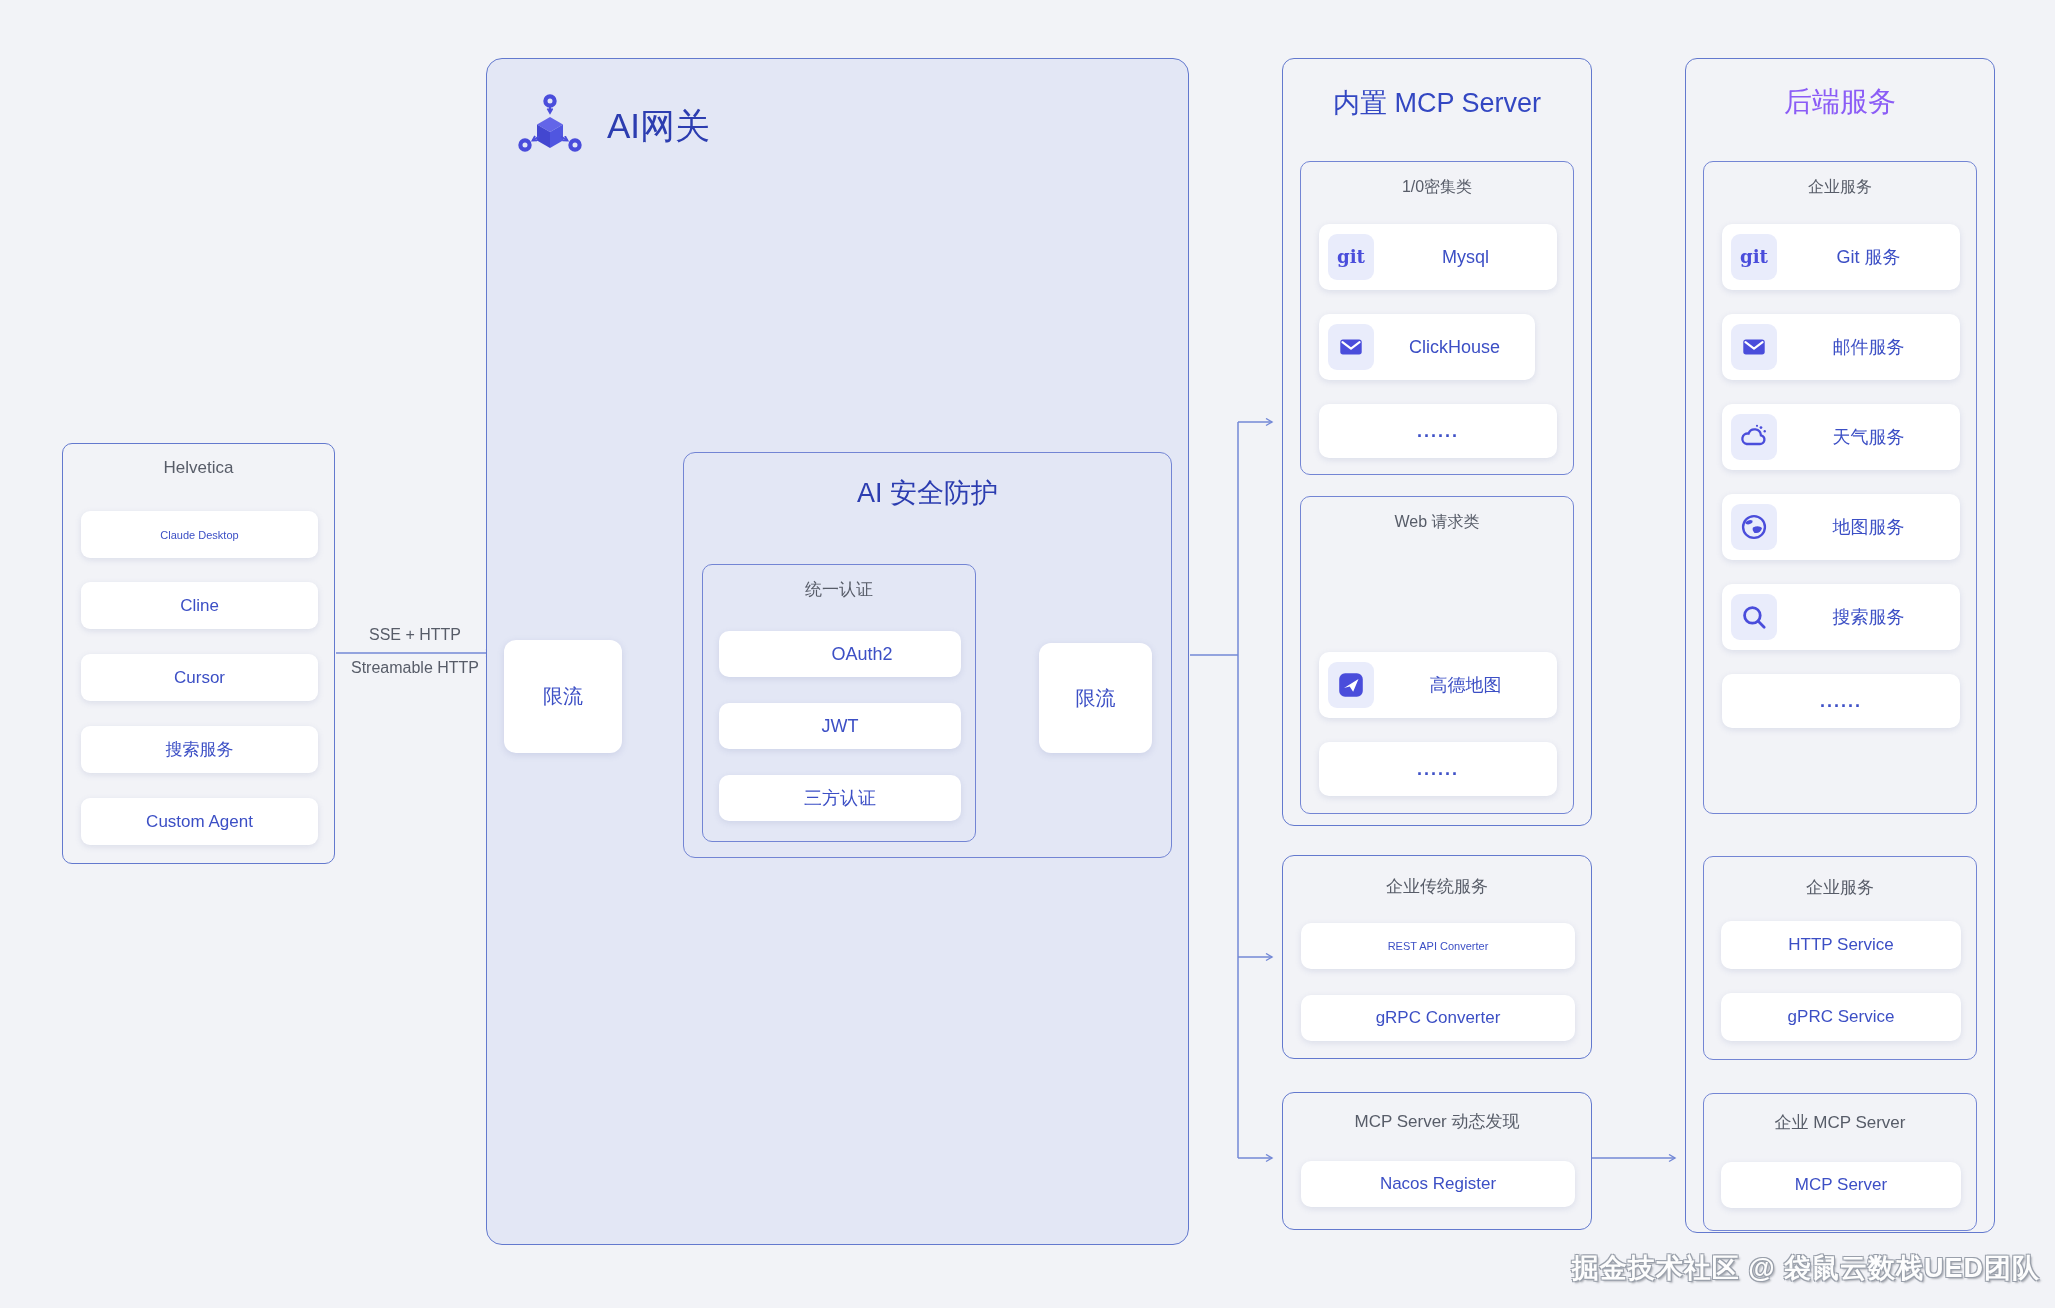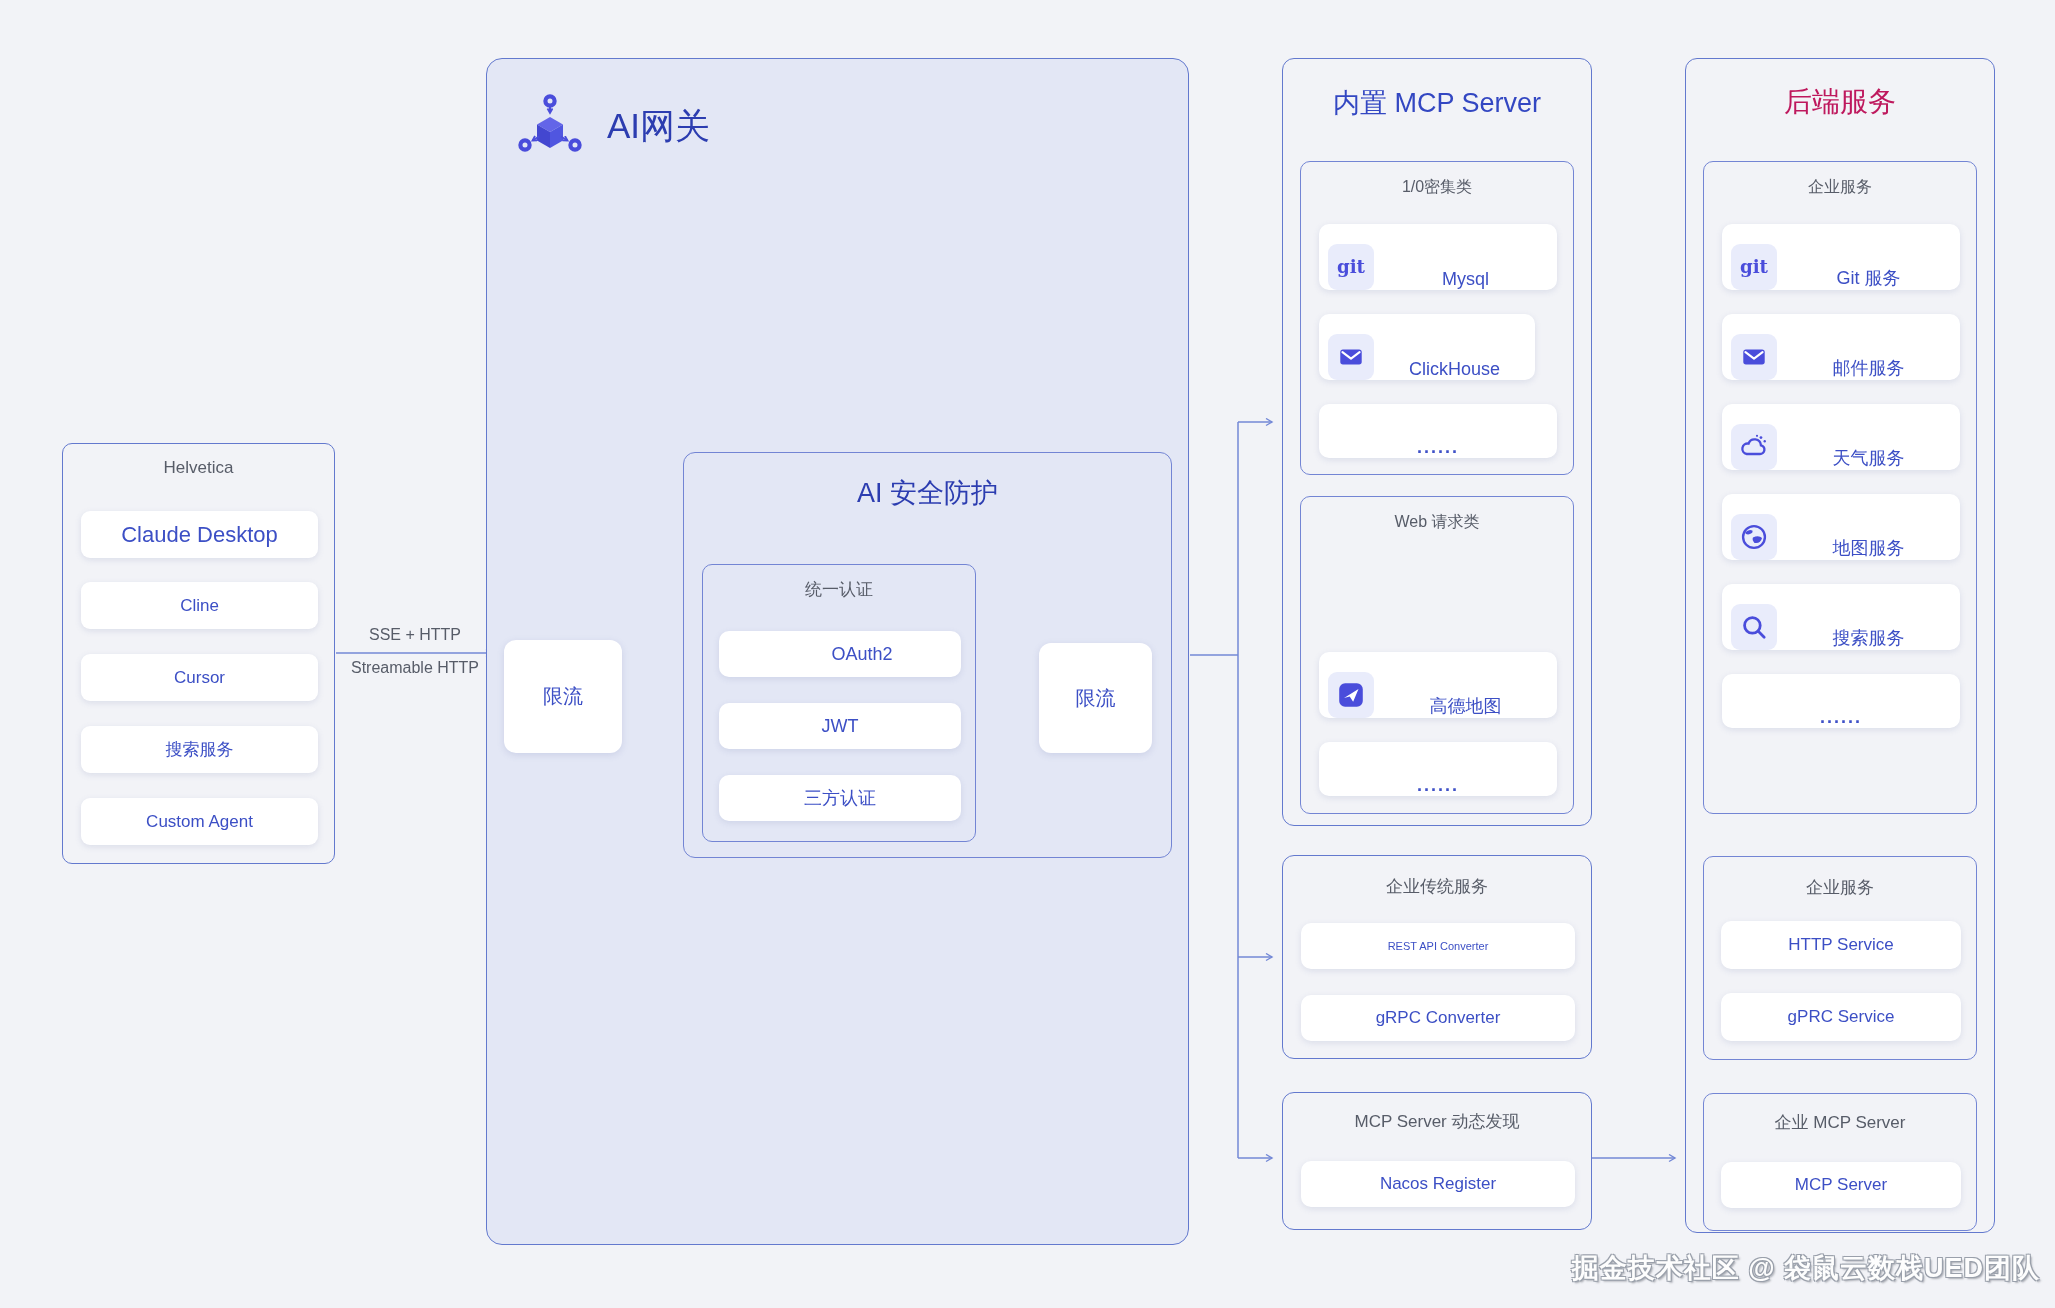--- a/index.html
+++ b/index.html
@@ -6,21 +6,21 @@
   #stage{position:relative;width:2055px;height:1308px;background:#f2f3f7;overflow:hidden;
          font-family:"Liberation Sans","DejaVu Sans",sans-serif;}
   .panel{position:absolute;border:1.5px solid #6379ce;border-radius:12px;box-sizing:border-box;}
   .group{position:absolute;border:1.3px solid #7385d4;border-radius:10px;box-sizing:border-box;}
   .htitle{position:absolute;left:0;right:0;text-align:center;font-weight:500;}
   .gtitle{position:absolute;left:0;right:0;text-align:center;color:#575c68;}
   .card{position:absolute;background:#fff;border-radius:10px;box-sizing:border-box;
         box-shadow:0 2px 6px rgba(100,110,170,.16);display:flex;align-items:center;
         justify-content:center;color:#3c4fc5;}
   .icard{position:absolute;background:#fff;border-radius:10px;box-sizing:border-box;
-        box-shadow:0 2px 6px rgba(100,110,170,.16);display:flex;align-items:flex-end;}
+        box-shadow:0 2px 6px rgba(100,110,170,.16);display:flex;align-items:center;}
   .ibox{width:46px;height:46px;margin-left:9px;background:#e9ecfb;border-radius:9px;
         display:flex;align-items:center;justify-content:center;flex:0 0 auto;}
   .ibox svg{width:30px;height:30px;}
   .ilabel{flex:1;text-align:center;color:#3c4fc5;font-size:18px;}
   .dots{justify-content:center;}
   .dots .ilabel{font-weight:bold;letter-spacing:2px;color:#3f51c7;}
   .limiter{position:absolute;background:#fff;border-radius:12px;
         box-shadow:0 2px 7px rgba(100,110,170,.18);display:flex;align-items:center;
         justify-content:center;color:#3c4fc5;font-size:20px;margin-top:41px;}
   .overlay{position:absolute;left:0;top:0;pointer-events:none;}
@@ -48,21 +48,21 @@
       <path d="M1238 422 V1158"></path>
       <path d="M1238 422 H1272" marker-end="url(#arr)"></path>
       <path d="M1238 957 H1272" marker-end="url(#arr)"></path>
       <path d="M1238 1158 H1272" marker-end="url(#arr)"></path>
       <path d="M1592 1158 H1675" marker-end="url(#arr)"></path>
     </g>
   </svg>
 
   <div class="panel" style="left:62px;top:443px;width:273px;height:421px;border-radius:10px;">
     <div class="gtitle" style="top:14px;font-size:17px;">Helvetica</div>
-    <div class="card" style="left:18px;top:67px;width:237px;height:47px;font-size:22px;border-radius:9px;">Claude Desktop</div>
+    <div class="card" style="left:18px;top:67px;width:237px;height:47px;font-size:11px;border-radius:9px;">Claude Desktop</div>
     <div class="card" style="left:18px;top:138px;width:237px;height:47px;font-size:17px;border-radius:9px;">Cline</div>
     <div class="card" style="left:18px;top:210px;width:237px;height:47px;font-size:17px;border-radius:9px;">Cursor</div>
     <div class="card" style="left:18px;top:282px;width:237px;height:47px;font-size:17px;border-radius:9px;">搜索服务</div>
     <div class="card" style="left:18px;top:354px;width:237px;height:47px;font-size:17px;border-radius:9px;">Custom Agent</div>
   </div>
 
   <div class="linklabel" style="left:330px;top:626px;width:170px;">SSE + HTTP</div>
   <div class="linklabel" style="left:326px;top:659px;width:178px;">Streamable HTTP</div>
 
   <div class="panel" style="left:486px;top:58px;width:703px;height:1187px;background:#e3e7f5;border-radius:16px;">
@@ -151,21 +151,21 @@
     <div class="card" style="left:18px;top:67px;width:274px;height:46px;font-size:11px;">REST API Converter</div>
     <div class="card" style="left:18px;top:139px;width:274px;height:46px;font-size:17px;">gRPC Converter</div>
   </div>
 
   <div class="panel" style="left:1282px;top:1092px;width:310px;height:138px;">
     <div class="gtitle" style="top:17px;font-size:17px;">MCP Server 动态发现</div>
     <div class="card" style="left:18px;top:68px;width:274px;height:46px;font-size:17px;">Nacos Register</div>
   </div>
 
   <div class="panel" style="left:1685px;top:58px;width:310px;height:1175px;">
-    <div class="htitle" style="top:24px;font-size:28px;color:#be185d;">后端服务</div>
+    <div class="htitle" style="top:24px;font-size:28px;color:#8b5cf6;">后端服务</div>
 
     <div class="group" style="left:17px;top:102px;width:274px;height:653px;">
       <div class="gtitle" style="top:15px;font-size:16px;">企业服务</div>
       <div class="icard" style="left:18px;top:62px;width:238px;height:66px;">
         <span class="ibox">
           <svg viewBox="0 0 28 28">
               <text x="14" y="20" text-anchor="middle" font-size="17" font-weight="bold" fill="#4a4ddb" font-family="DejaVu Serif,serif">git</text>
             </svg>
         </span>
         <span class="ilabel">Git 服务</span>

